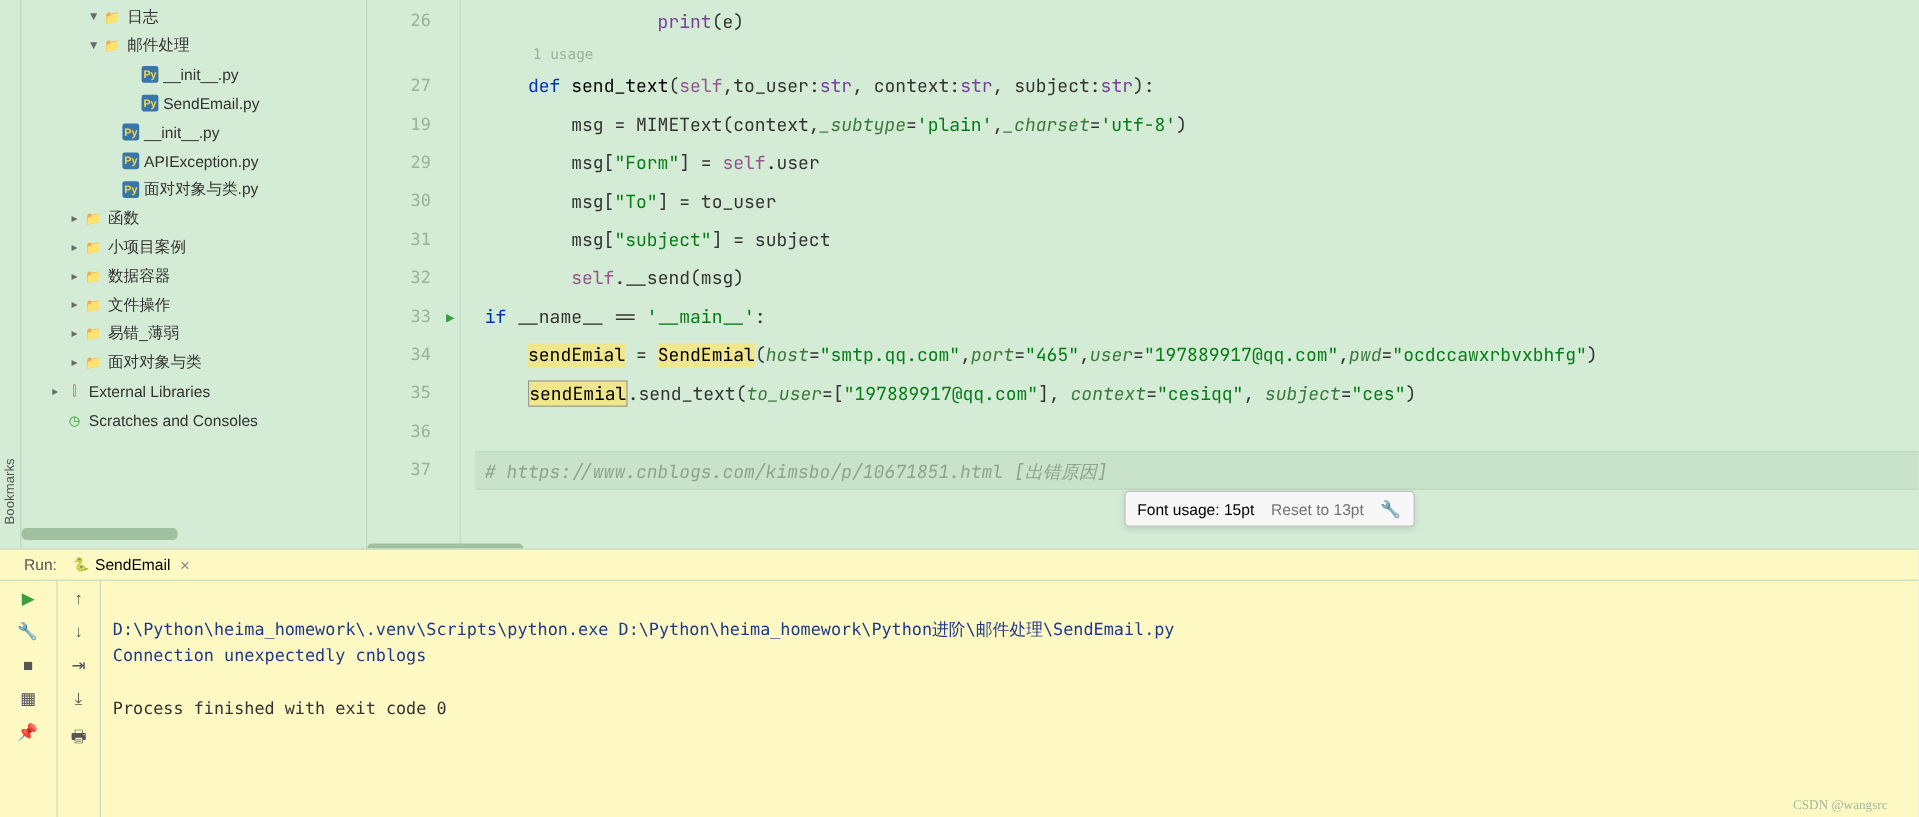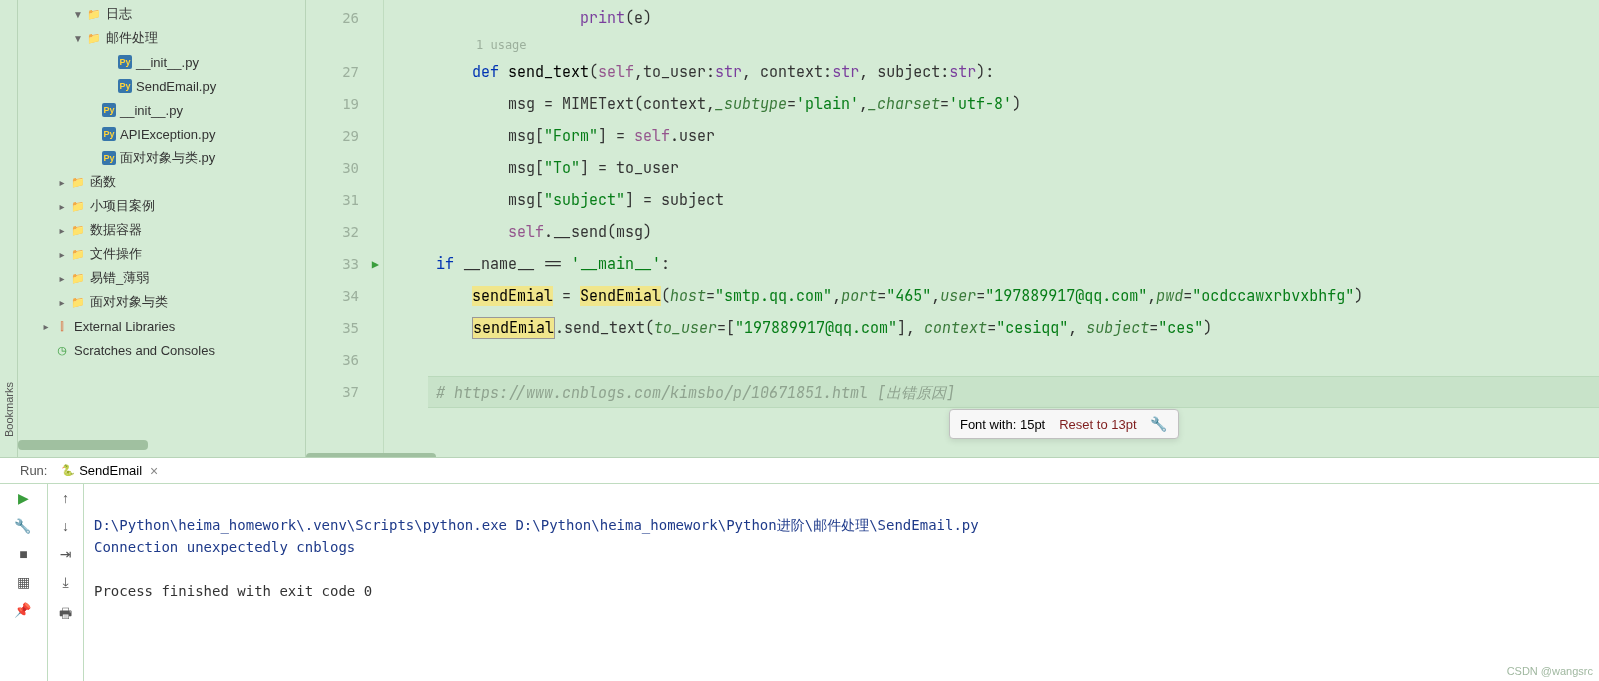--- a/index.html
+++ b/index.html
@@ -20,21 +20,21 @@
 .tree-item { display: flex; align-items: center; height: 24px; padding-left: 8px; cursor: pointer; }
 .tree-indent { display: inline-block; }
 .tree-arrow { width: 16px; display: inline-flex; justify-content: center; color: #6a6a6a; font-size: 10px; }
 .tree-icon { width: 16px; height: 16px; margin-right: 4px; display: inline-flex; align-items: center; justify-content: center; font-size: 11px; }
 .folder-icon { color: #9aa7b0; }
 .py-icon { background: #3776ab; color: #ffd43b; width: 14px; height: 14px; border-radius: 2px; font-size: 9px; font-weight: bold; }
 .lib-icon { color: #dc6e3d; }
 .scratch-icon { color: #3a9e3d; }
 .tree-label { color: #333; }
 
-.editor-area { flex: 1; display: flex; background: #d4ebd5; position: relative; overflow: hidden; gap: 32px; }
+.editor-area { flex: 1; display: flex; background: #d4ebd5; position: relative; overflow: hidden; }
 .gutter { width: 78px; background: #d4ebd5; border-right: 1px solid #c0dcc0; padding-top: 2px; }
 .gutter-line { height: 32px; display: flex; align-items: center; justify-content: flex-end; padding-right: 24px; color: #9cb09d; font-size: 14px; font-family: "Consolas", monospace; position: relative; }
 .gutter-run { position: absolute; right: 4px; color: #3a9e3d; font-size: 12px; }
 .usage-line { height: 22px; }
 .code-area { flex: 1; font-family: "Consolas", "JetBrains Mono", monospace; font-size: 15px; line-height: 32px; padding-top: 2px; white-space: pre; overflow: hidden; }
 .code-line { height: 32px; padding-left: 8px; margin-left: 12px; }
 .usage-hint { font-size: 12px; color: #9cb09d; height: 22px; line-height: 22px; padding-left: 60px; font-family: "Consolas", monospace; }
 .current-line { background: #c8e3c9; border-top: 1px solid #bad9bb; border-bottom: 1px solid #bad9bb; }
 
 .kw { color: #0033b3; }
@@ -43,42 +43,42 @@
 .param { color: #3a7a3a; font-style: italic; }
 .str { color: #067d17; }
 .builtin { color: #7a3e9d; }
 .ident { color: #333; }
 .comment { color: #8fa38f; font-style: italic; }
 .op { color: #333; }
 .hl { background: #f0e68c; }
 .hl-box { background: #f0e68c; border: 1px solid #999; }
 
 .font-popup { position: absolute; bottom: 18px; right: 420px; background: #f7f7f7; border: 1px solid #c0c0c0; border-radius: 4px; padding: 6px 10px; display: flex; align-items: center; gap: 14px; font-size: 13px; box-shadow: 0 2px 6px rgba(0,0,0,0.1); }
-.font-popup-link { color: #7f1d1d; cursor: pointer; }
+.font-popup-link { color: #737373; cursor: pointer; }
 .wrench-icon { color: #666; font-size: 14px; }
 
 .scroll-thumb { position: absolute; bottom: 0; left: 0; width: 130px; height: 10px; background: #a0c0a0; border-radius: 4px; }
 
-.run-panel { height: 224px; display: flex; flex-direction: column; border-top: 1px solid #b8d4b8; background: #ffffff; }
+.run-panel { height: 224px; display: flex; flex-direction: column; border-top: 1px solid #b8d4b8; background: #fef9c3; }
 .run-header { height: 26px; display: flex; align-items: center; padding-left: 20px; gap: 8px; border-bottom: 1px solid #c0dcc0; }
 .run-header-label { color: #555; font-size: 13px; }
 .run-tab { display: flex; align-items: center; gap: 4px; padding: 2px 6px; }
 .run-tab-icon { color: #3776ab; font-size: 11px; }
 .run-tab-close { color: #888; margin-left: 4px; cursor: pointer; font-size: 14px; }
 .run-body { flex: 1; display: flex; }
 .run-toolbar-left { width: 48px; display: flex; flex-direction: column; align-items: center; padding-top: 6px; gap: 12px; border-right: 1px solid #c0dcc0; }
 .run-toolbar-left-2 { width: 36px; display: flex; flex-direction: column; align-items: center; padding-top: 6px; gap: 12px; border-right: 1px solid #c0dcc0; }
 .tb-icon { color: #555; font-size: 14px; cursor: pointer; }
 .tb-icon.green { color: #3a9e3d; }
 .run-output { flex: 1; font-family: "Consolas", monospace; font-size: 14px; padding: 8px 10px; line-height: 22px; white-space: pre; }
 .out-path { color: #1e3a8a; }
 .out-err { color: #1e3a8a; }
 .out-normal { color: #333; }
 
-.watermark { position: absolute; bottom: 4px; right: 6px; color: #a0b8a0; font-size: 11px; font-family: Liberation Sans, sans-serif; }
+.watermark { position: absolute; bottom: 4px; right: 26px; color: #a0b8a0; font-size: 11px; font-family: Liberation Serif, serif; }
 </style>
 </head>
 <body>
 
 <div class="main-area">
   <div class="sidebar-strip">
     <span class="sidebar-strip-label">Bookmarks</span>
   </div>
 
   <div class="project-tree" id="projectTree">
@@ -186,21 +186,21 @@
         <div class="gutter-line">32</div>
         <div class="gutter-line">33<span class="gutter-run">▶</span></div>
         <div class="gutter-line">34</div>
         <div class="gutter-line">35</div>
         <div class="gutter-line">36</div>
         <div class="gutter-line">37</div>
       </div>
     <div class="code-area" id="codeArea"><div class="code-line"><span>                </span><span class="builtin">print</span><span class="ident">(e)</span></div><div class="usage-hint">1 usage</div><div class="code-line"><span>    </span><span class="kw">def </span><span class="fn">send_text</span><span class="op">(</span><span class="self">self</span><span class="ident">,to_user:</span><span class="builtin">str</span><span class="ident">, context:</span><span class="builtin">str</span><span class="ident">, subject:</span><span class="builtin">str</span><span class="op">):</span></div><div class="code-line"><span class="ident">        msg = MIMEText(context,</span><span class="param">_subtype</span><span class="op">=</span><span class="str">'plain'</span><span class="op">,</span><span class="param">_charset</span><span class="op">=</span><span class="str">'utf-8'</span><span class="op">)</span></div><div class="code-line"><span class="ident">        msg[</span><span class="str">"Form"</span><span class="op">] = </span><span class="self">self</span><span class="ident">.user</span></div><div class="code-line"><span class="ident">        msg[</span><span class="str">"To"</span><span class="ident">] = to_user</span></div><div class="code-line"><span class="ident">        msg[</span><span class="str">"subject"</span><span class="ident">] = subject</span></div><div class="code-line"><span>        </span><span class="self">self</span><span class="ident">.__send(msg)</span></div><div class="code-line"><span class="kw">if </span><span class="ident">__name__ == </span><span class="str">'__main__'</span><span class="op">:</span></div><div class="code-line"><span>    </span><span class="hl">sendEmial</span><span class="op"> = </span><span class="hl">SendEmial</span><span class="op">(</span><span class="param">host</span><span class="op">=</span><span class="str">"smtp.qq.com"</span><span class="op">,</span><span class="param">port</span><span class="op">=</span><span class="str">"465"</span><span class="op">,</span><span class="param">user</span><span class="op">=</span><span class="str">"197889917@qq.com"</span><span class="op">,</span><span class="param">pwd</span><span class="op">=</span><span class="str">"ocdccawxrbvxbhfg"</span><span class="op">)</span></div><div class="code-line"><span>    </span><span class="hl-box">sendEmial</span><span class="ident">.send_text(</span><span class="param">to_user</span><span class="op">=[</span><span class="str">"197889917@qq.com"</span><span class="op">], </span><span class="param">context</span><span class="op">=</span><span class="str">"cesiqq"</span><span class="op">, </span><span class="param">subject</span><span class="op">=</span><span class="str">"ces"</span><span class="op">)</span></div><div class="code-line"><span></span></div><div class="code-line current-line"><span class="comment"># https://www.cnblogs.com/kimsbo/p/10671851.html [出错原因]</span></div></div>
 
     <div class="font-popup">
-      <span>Font with: 15pt</span>
+      <span>Font usage: 15pt</span>
       <span class="font-popup-link">Reset to 13pt</span>
       <span class="wrench-icon">🔧</span>
     </div>
     <div class="scroll-thumb" style="left:0; top:auto; bottom:-6px;"></div>
   </div>
 </div>
 
 <div class="run-panel">
   <div class="run-header">
     <span class="run-header-label">Run:</span>

